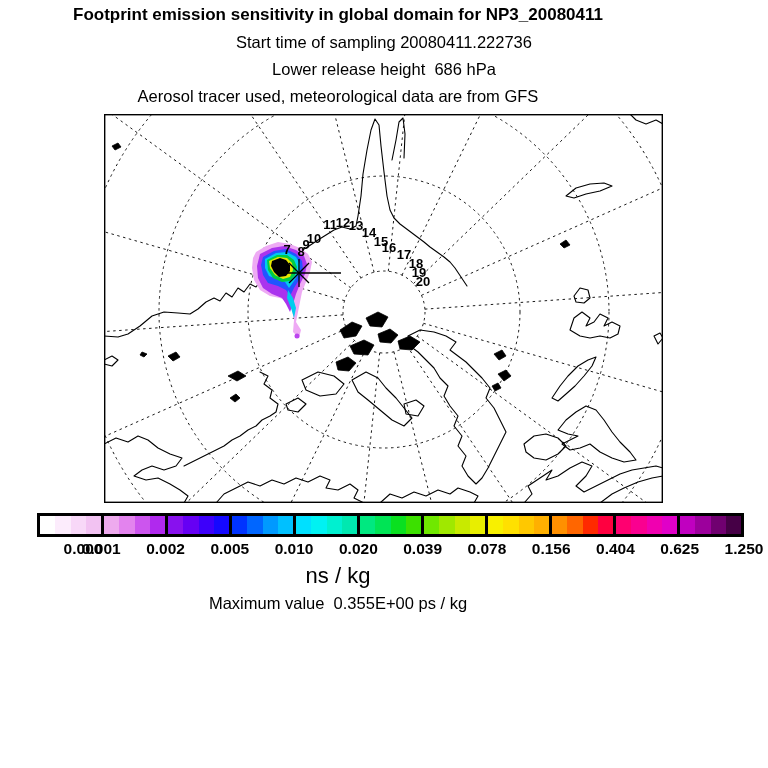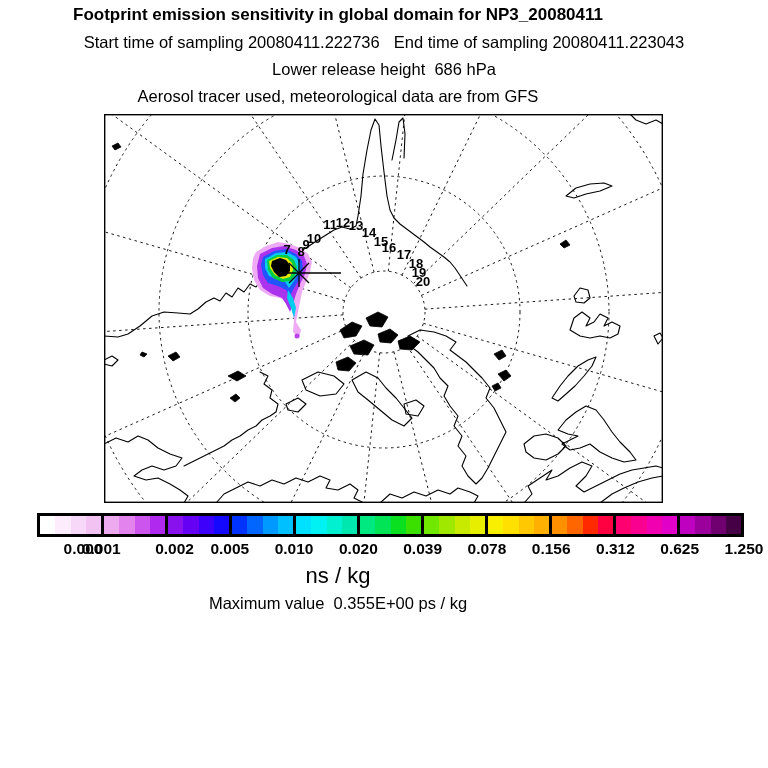--- a/index.html
+++ b/index.html
@@ -32,21 +32,20 @@
   .cb-tick{position:absolute;top:0;transform:translateX(-50%);white-space:nowrap}
   #units-label{top:563px;font-size:22px}
   #max-value-label{top:594px;font-size:16.5px}
 </style>
 </head>
 <body>
 
 <div class="hdr" id="title">Footprint emission sensitivity in global domain for NP3_20080411</div>
 <div class="row" id="line-sampling">
   <span>Start time of sampling 20080411.222736</span>
-  <span>End time of sampling 20080411.223043</span>
 </div>
 <div class="row" id="line-release">
   <span>Lower release height  686 hPa</span>
 </div>
 <div class="hdr" id="line-tracer">Aerosol tracer used, meteorological data are from GFS</div>
 
 <div id="map-panel">
 <svg id="map-svg" width="559" height="389" viewBox="104 114 559 389" xmlns="http://www.w3.org/2000/svg">
 
   <g id="graticule-circles">
@@ -236,25 +235,25 @@
     <div class="cb-seg">
       <div class="cb-cell" style="background: rgb(192, 0, 192);"></div>
       <div class="cb-cell" style="background: rgb(156, 0, 156);"></div>
       <div class="cb-cell" style="background: rgb(112, 0, 112);"></div>
       <div class="cb-cell" style="background: rgb(70, 0, 70);"></div>
     </div>
   </div>
 <div id="colorbar-ticks">
     <span class="cb-tick" style="left: 0%; margin-left: 46px;">0.000</span>
     <span class="cb-tick" style="left: 9.09091%;">0.001</span>
-    <span class="cb-tick" style="left: 18.1818%; margin-left: 9px;">0.002</span>
+    <span class="cb-tick" style="left: 18.1818%;">0.002</span>
     <span class="cb-tick" style="left: 27.2727%; text-align: right;">0.005</span>
     <span class="cb-tick" style="left: 36.3636%;">0.010</span>
     <span class="cb-tick" style="left: 45.4545%;">0.020</span>
     <span class="cb-tick" style="left: 54.5455%;">0.039</span>
     <span class="cb-tick" style="left: 63.6364%;">0.078</span>
     <span class="cb-tick" style="left: 72.7273%;">0.156</span>
-    <span class="cb-tick" style="left: 81.8182%;">0.312</span>
+    <span class="cb-tick" style="left: 81.8182%;">0.404</span>
     <span class="cb-tick" style="left: 90.9091%;">0.625</span>
     <span class="cb-tick" style="left: 100%;">1.250</span>
   </div>
 <div class="hdr" id="units-label">ns / kg</div>
 <div class="hdr" id="max-value-label">Maximum value  0.355E+00 ps / kg</div>
 
 </body></html>

